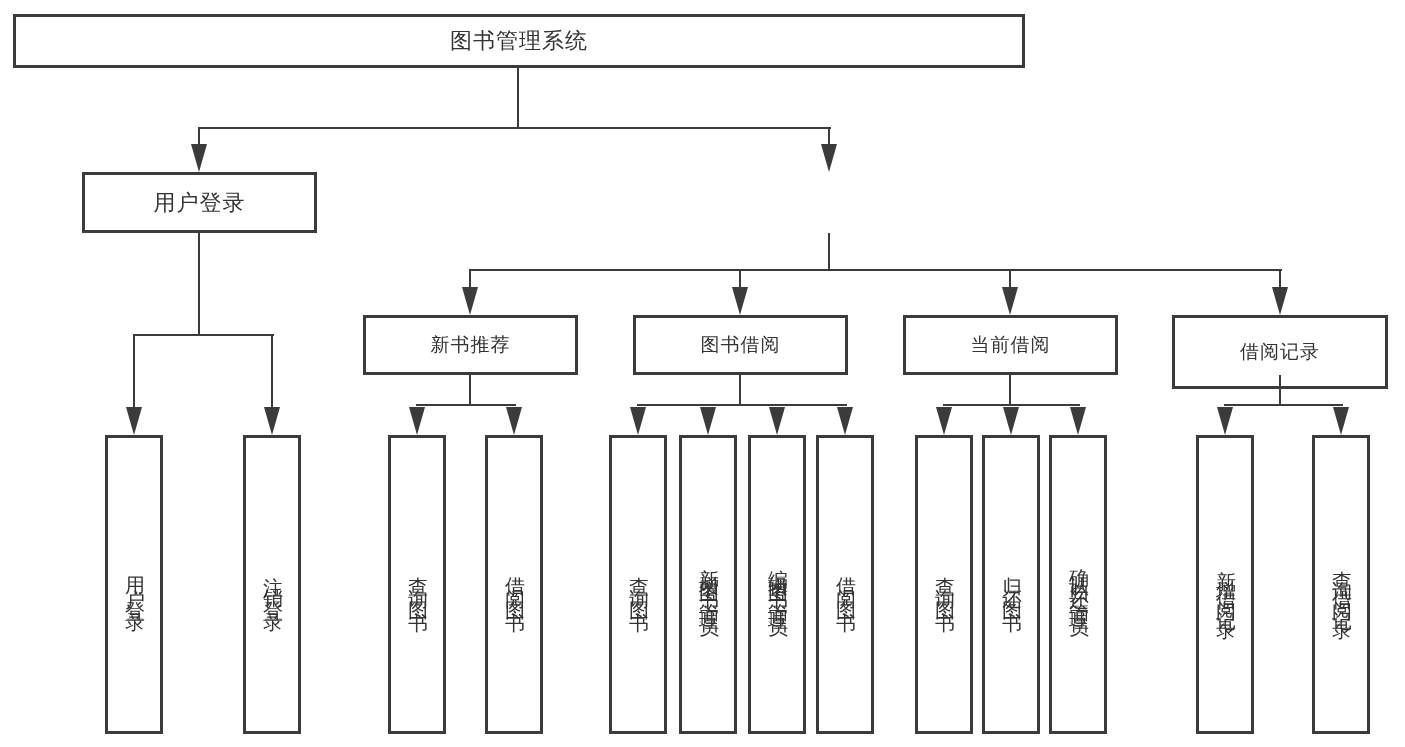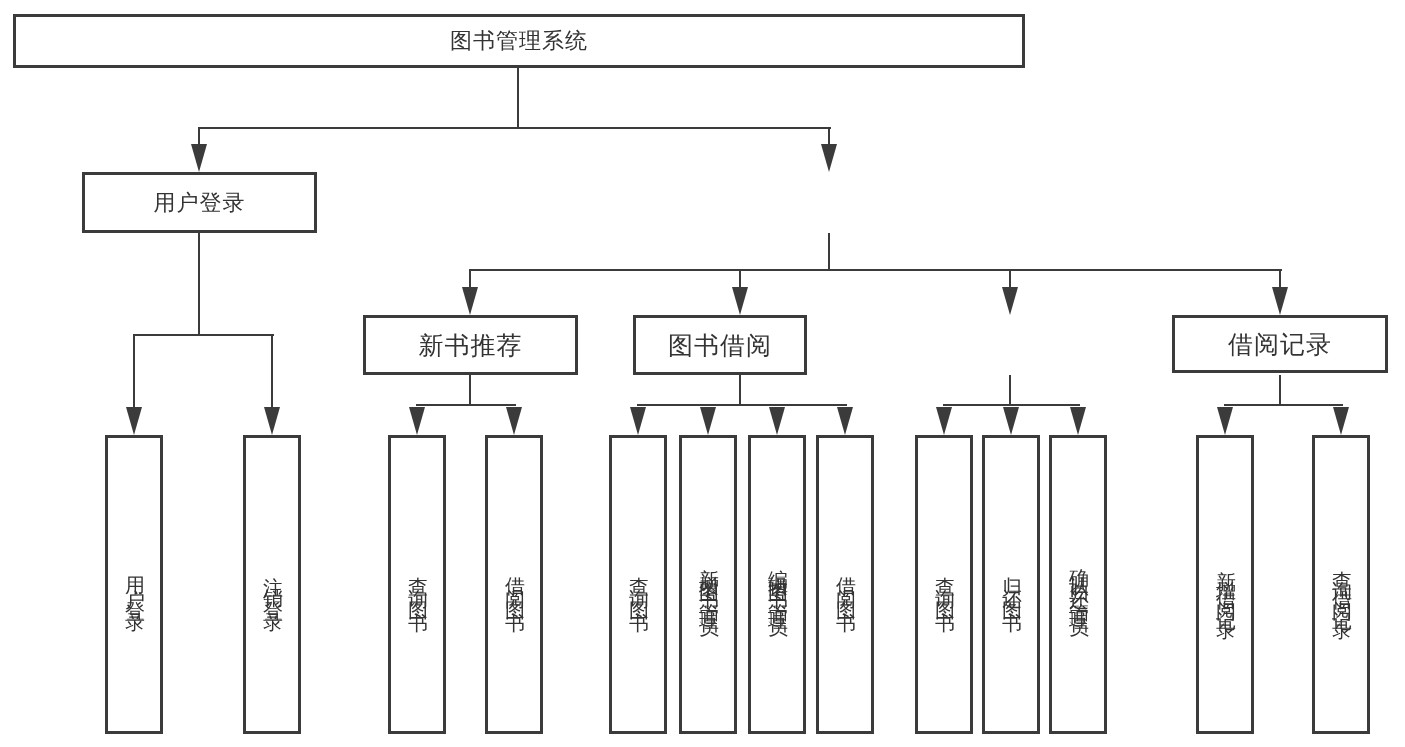--- a/index.html
+++ b/index.html
@@ -7,21 +7,21 @@
     position:relative;width:1405px;height:747px;background:var(--background,#fff);
     font-family:Liberation Mono, monospace;overflow:hidden;
   }
   .box{
     position:absolute;box-sizing:border-box;background:#fff;
     border:3px solid var(--line,#3b3b3b);
     display:flex;align-items:center;justify-content:center;
     color:var(--text,#333);
   }
   .box .lbl{font-size:22px;letter-spacing:1px;}
-  .l3 .lbl{font-size:25px;}
+  .l3 .lbl{font-size:19px;}
   .leaf .lbl{
     writing-mode:vertical-rl;text-orientation:mixed;
     font-size:20px;line-height:1.15;letter-spacing:12px;
   }
   .leaf .ls10{letter-spacing:10px;}
   .leaf .ls8{letter-spacing:7px;}
   .vline{position:absolute;width:2px;background:var(--line,#3b3b3b);}
   .hline{position:absolute;height:2px;background:var(--line,#3b3b3b);}
   .arrow{
     position:absolute;width:0;height:0;
@@ -68,24 +68,27 @@
   <div class="vline" style="left:739px;top:269px;height:19px;"></div>
   <div class="arrow" style="left:732px;top:287px;"></div>
   <div class="vline" style="left:1009px;top:269px;height:19px;"></div>
   <div class="arrow" style="left:1002px;top:287px;"></div>
   <div class="vline" style="left:1279px;top:269px;height:19px;"></div>
   <div class="arrow" style="left:1272px;top:287px;"></div>
 
   <div class="box l3" style="left:363px;top:315px;width:215px;height:60px;">
     <span class="lbl">新书推荐</span>
   </div>
-  <div class="box l3" style="left:633px;top:315px;width:174px;height:60px;">
+  <div class="box l3" style="left:633px;top:315px;width:215px;height:60px;">
     <span class="lbl">图书借阅</span>
   </div>
-  <div class="box l3" style="left:1172px;top:315px;width:216px;height:58px;">
+  <div class="box l3" style="left:903px;top:315px;width:215px;height:60px;">
+    <span class="lbl">当前借阅</span>
+  </div>
+  <div class="box l3" style="left:1172px;top:315px;width:216px;height:74px;">
     <span class="lbl">借阅记录</span>
   </div>
 
   <div class="vline" style="left:469px;top:375px;height:31px;"></div>
   <div class="hline" style="left:416px;top:404px;width:100px;"></div>
   <div class="arrow" style="left:409px;top:407px;"></div>
   <div class="arrow" style="left:506px;top:407px;"></div>
 
   <div class="vline" style="left:739px;top:375px;height:31px;"></div>
   <div class="hline" style="left:637px;top:404px;width:210px;"></div>

